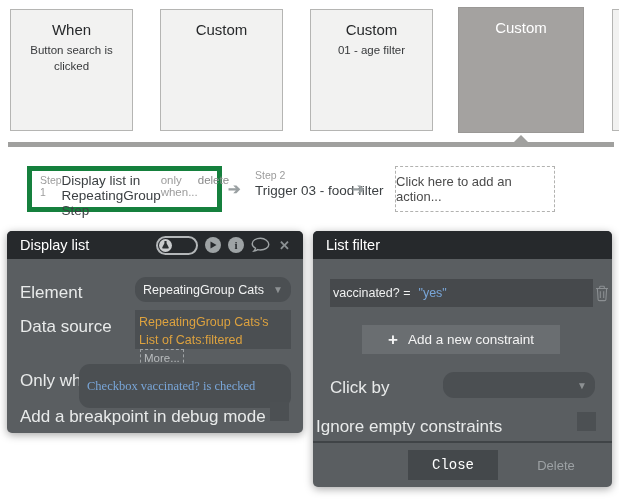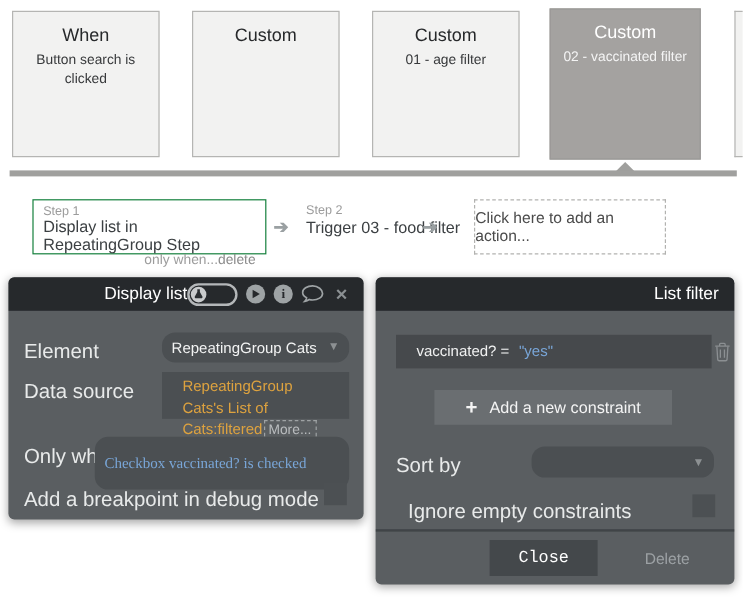--- a/index.html
+++ b/index.html
@@ -29,22 +29,22 @@
   .divider-bar {position:absolute; left:8px; top:142px; width:606px; height:5px; background:#a0a09e;}
   .pointer-up {
     position:absolute; left:513px; top:135px; width:0; height:0;
     border-left:8px solid transparent; border-right:8px solid transparent;
     border-bottom:8px solid #a0a09e;
   }
 
   
   .step-box {
     position:absolute; left:27px; top:166px; width:195px; height:46px;
-    background:#ffffff; border:1px solid #15803d;
-    display:flex; flex-direction:column; justify-content:space-between;
+    background:#ffffff; border:5px solid #15803d;
+    display:flex; flex-direction:row; justify-content:space-between;
     padding:3px 8px 4px 8px; cursor:pointer;
   }
   .step-label {font-size:10.5px; color:#9c9c9c;}
   .step-title {font-size:13.5px; color:#3c4043; margin-top:-1px;}
   .step-meta {display:flex; justify-content:flex-end; font-size:11.5px; color:#9c9c9c;}
   .step-meta .delete {color:#8a8a8a;}
   .step-arrow {position:absolute; font-size:15px; color:#9aa0a2; font-weight:bold;}
   .arrow-1 {left:228px; top:180px;}
   .arrow-2 {left:352px; top:180px;}
   .step2-wrap {position:absolute; left:255px; top:169px; cursor:pointer;}
@@ -58,21 +58,21 @@
 
   
   .panel {
     position:absolute; background:#5a5e61; border-radius:5px; overflow:hidden;
     box-shadow:0 2px 8px rgba(0,0,0,0.35);
   }
   .panel-display {left:7px; top:231px; width:296px; height:202px;}
   .panel-filter {left:313px; top:231px; width:299px; height:256px;}
   .panel-header {
     height:28px; background:#26292c; display:flex; align-items:center;
-    padding:0 13px; color:#ffffff; font-size:14.5px;text-align:right;
+    padding:0 13px; color:#ffffff; font-size:14.5px;
   }
   .panel-header .ph-title {flex:1;}
   .hdr-icons {display:flex; align-items:center; gap:7px;}
   .toggle-pill {
     width:42px; height:19px; border:2px solid #b4b7b9; border-radius:10px;
     display:flex; align-items:center; padding:0 1px; cursor:pointer;
   }
   .toggle-knob {
     width:13px; height:13px; border-radius:50%; background:#c9cbcd;
     display:flex; align-items:center; justify-content:center;
@@ -85,34 +85,34 @@
   .x-icon {font-size:13px; font-weight:bold; color:#8b9093; cursor:pointer; margin-left:2px;}
 
   .p-label {position:absolute; font-size:17px; color:#e8eaea;}
   .field {
     position:absolute; background:#4b4f52; color:#f2f3f3; font-size:12.5px;
     display:flex; align-items:center; padding:0 8px; cursor:pointer;border-radius:11px;
   }
   .field .chev {margin-left:auto; color:#8d9193; font-size:10px;}
   .expr-box {
     position:absolute; background:#4b4f52; font-size:12.5px; line-height:1.45;
-    padding:3px 17px; cursor:pointer;
+    padding:3px 4px; cursor:pointer;
   }
   .orange {color:#dda23f;}
   .blue {color:#79a6d8;}
   .more-chip {
     display:inline-block; border:1px dashed #9ea2a4; color:#b9bcbe;
     font-size:11.5px; padding:0 3px; margin-left:1px; cursor:pointer;
   }
   .checkbox {position:absolute; width:19px; height:19px; background:#4c5053; cursor:pointer;}
 
   
   .constraint-box {
     position:absolute; left:17px; top:48px; width:263px; height:28px;
-    background:#46494c; display:flex; align-items:center; padding:0 17px;
+    background:#46494c; display:flex; align-items:center; padding:0 3px;
     font-size:12.5px; color:#f0f1f1;
   }
   .constraint-box .blue {margin-left:8px;}
   .trash {position:absolute; left:282px; top:54px; cursor:pointer;}
   .add-constraint-btn {
     position:absolute; left:49px; top:94px; width:198px; height:29px;
     background:#6a6e71; color:#f4f4f4; font-size:13.5px;
     display:flex; align-items:center; justify-content:center; gap:10px; cursor:pointer;
   }
   .plus-glyph {font-size:17px; font-weight:bold; line-height:1;}
@@ -139,21 +139,20 @@
   </div>
   <div class="card" style="left:160px;">
     <div class="card-title">Custom</div>
   </div>
   <div class="card" style="left:310px;">
     <div class="card-title">Custom</div>
     <div class="card-sub">01 - age filter</div>
   </div>
   <div class="card selected">
     <div class="card-title">Custom</div>
-    <div class="card-sub">02 - vaccinated filter</div>
   </div>
   <div class="card partial"></div>
 
   <div class="pointer-up"></div>
   <div class="divider-bar"></div>
 
   <div class="step-box">
     <span class="step-label">Step 1</span>
     <span class="step-title">Display list in RepeatingGroup Step</span>
     <span class="step-meta">
@@ -235,27 +234,27 @@
           <path d="M5.3 6.3v6.8M8.7 6.3v6.8"></path>
         </g>
       </svg>
     </span>
 
     <div class="add-constraint-btn">
       <span class="plus-glyph">+</span>
       <span>Add a new constraint</span>
     </div>
 
-    <span class="p-label" style="left:17px; top:147px;">Sort by</span>
+    <span class="p-label" style="left:17px; top:147px;">Click by</span>
     <div class="field" style="left:130px; top:141px; width:152px; height:26px;">
       <span></span>
       <span class="chev">▼</span>
     </div>
 
-    <span class="p-label" style="left:27px; top:186px;">Ignore empty constraints</span>
+    <span class="p-label" style="left:3px; top:186px;">Ignore empty constraints</span>
     <div class="checkbox" style="left:264px; top:181px;"></div>
 
     <div class="hsep"></div>
     <div class="close-btn">Close</div>
     <div class="delete-btn">Delete</div>
   </div>
 
 </div>
 
 </body></html>

